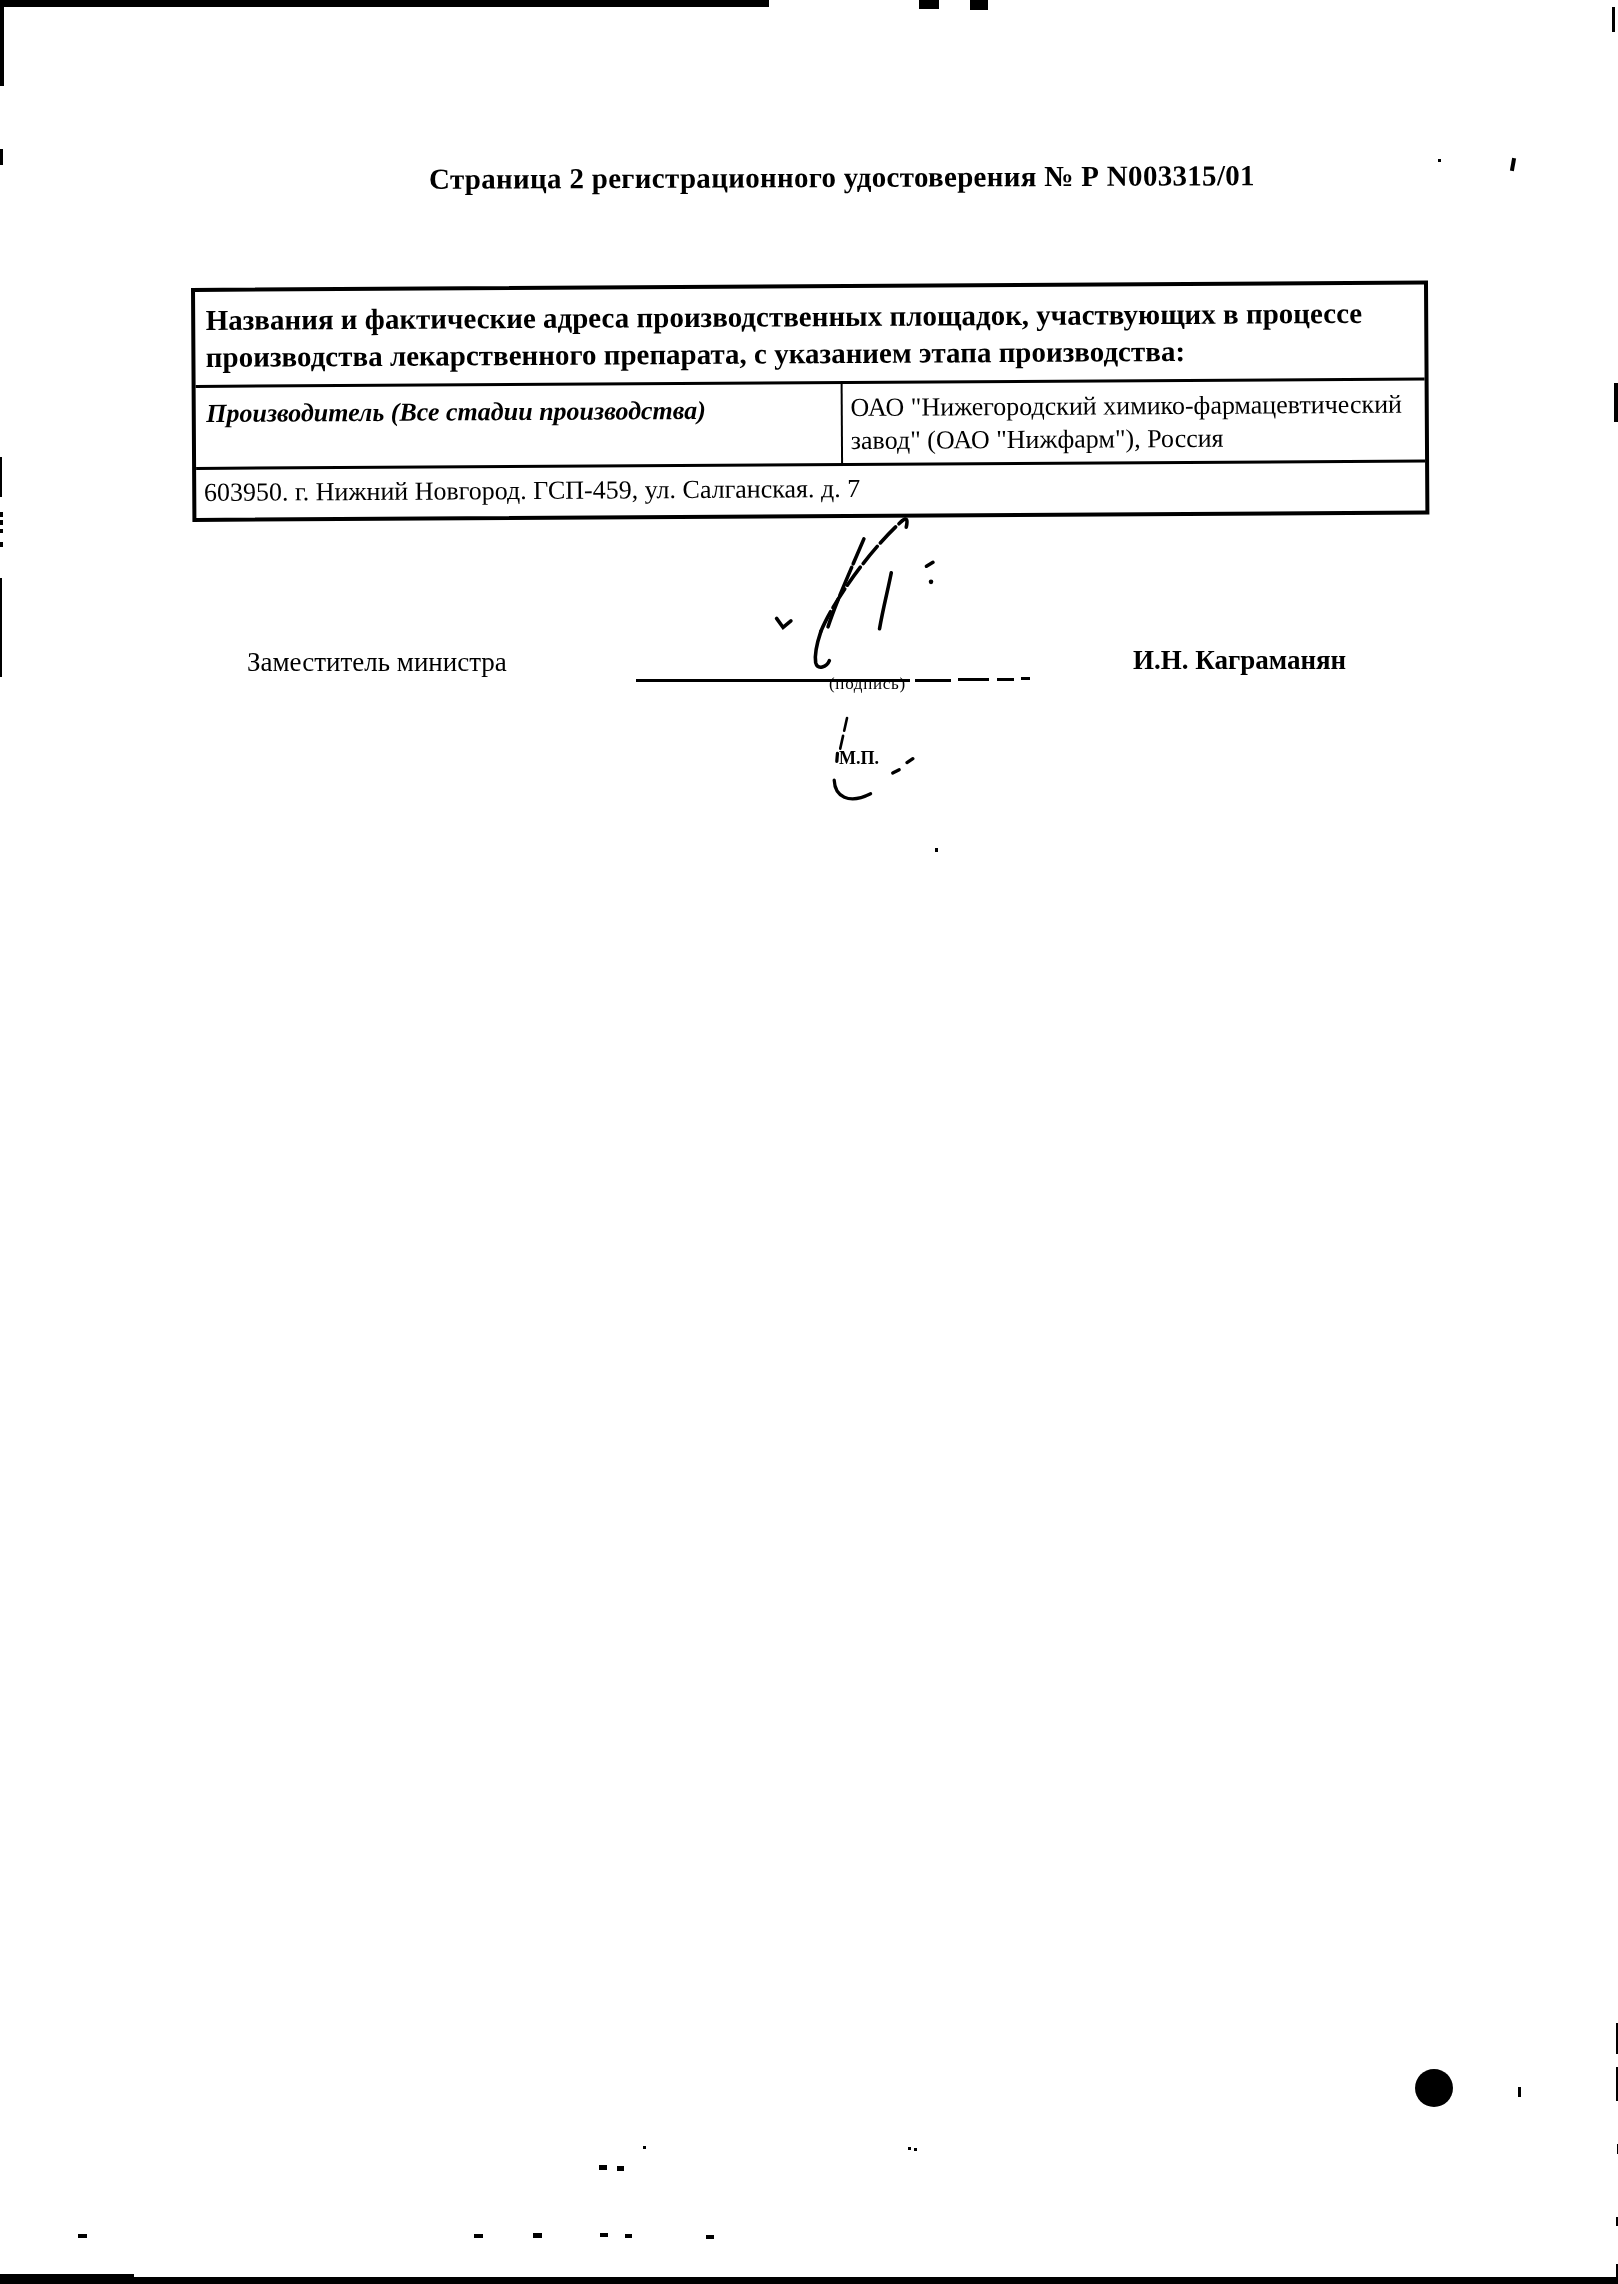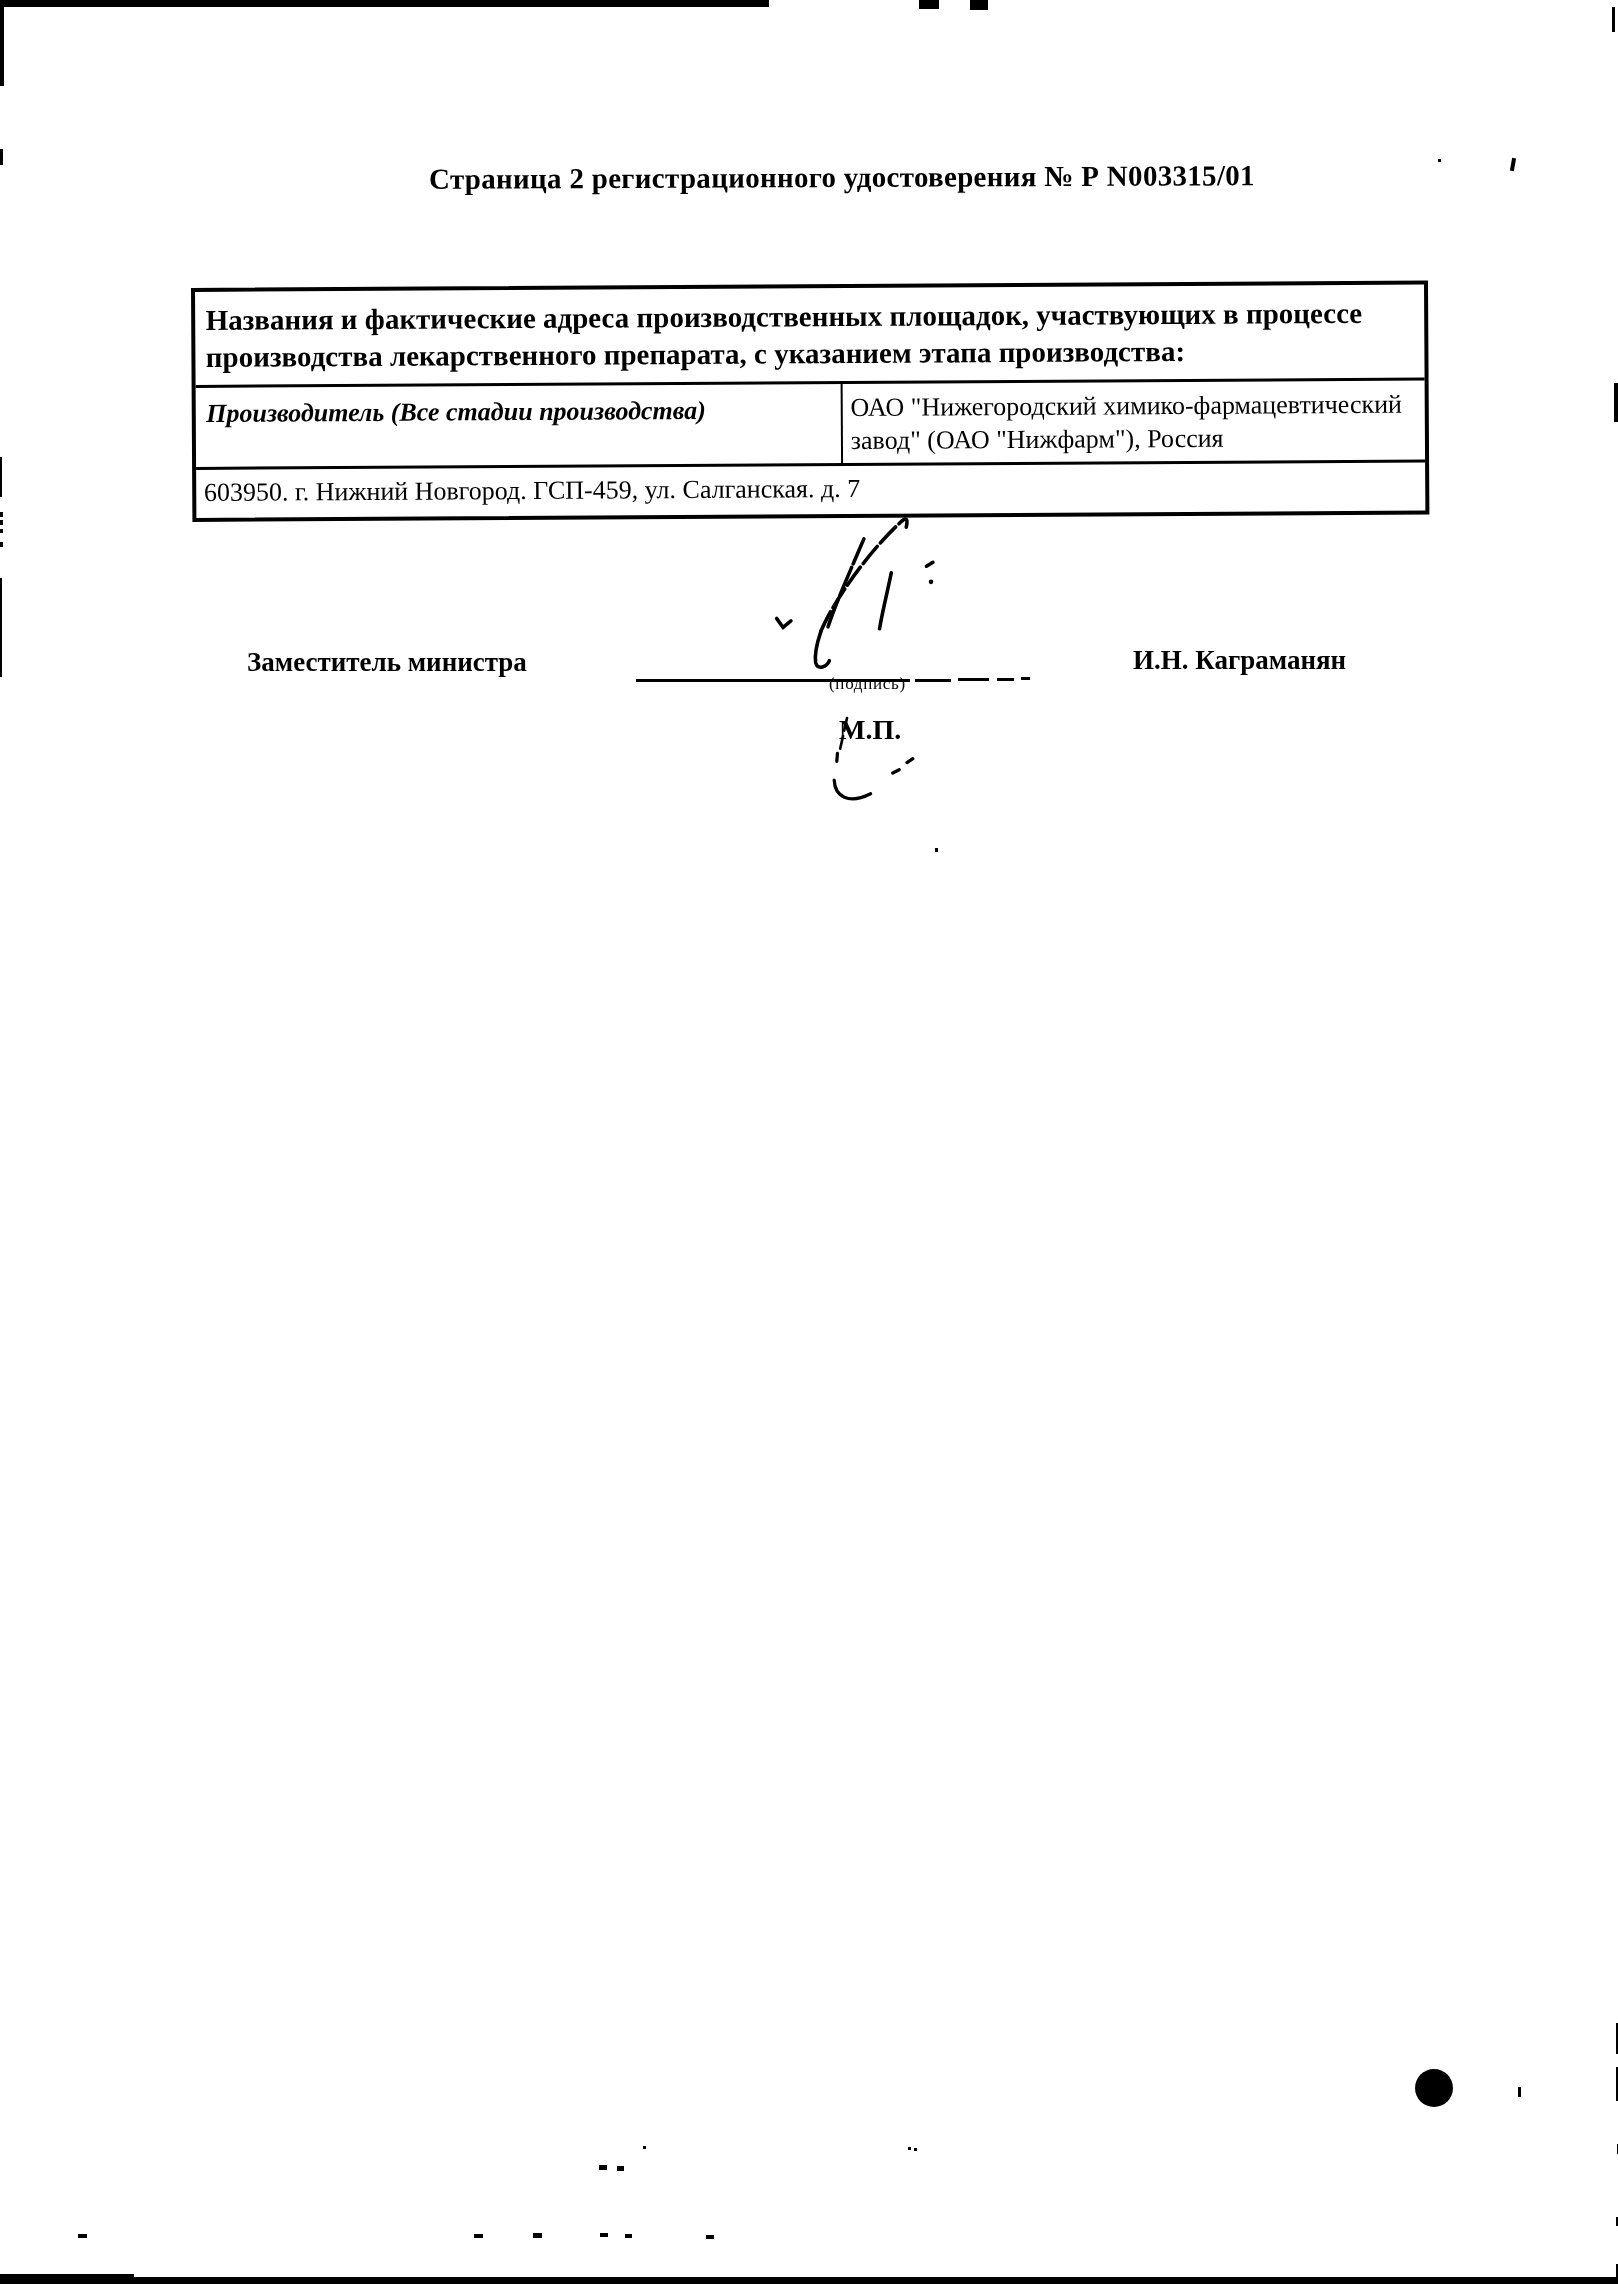--- a/index.html
+++ b/index.html
@@ -58,24 +58,24 @@
     font-size:26px;line-height:33px;
   }
   #sites-table .cell-value span{display:block;white-space:nowrap;}
   #sites-table .t-row3{
     min-height:48px;box-sizing:border-box;
     padding:7.8px 5.2px 6.5px 7.8px;
     font-size:26px;white-space:nowrap;
   }
 
   
-  #deputy-title{left:247px;top:647px;font-size:27px;font-weight:700;white-space:nowrap;}
+  #deputy-title{left:247px;top:647px;font-size:27px;font-weight:400;white-space:nowrap;}
   #signer-name{left:1133px;top:645px;font-size:27px;font-weight:700;white-space:nowrap;}
   #sig-caption{left:829px;top:674px;font-size:17px;letter-spacing:0.7px;}
-  #seal-label{left:839px;top:714px;font-size:28px;font-weight:700;font-family:Liberation Serif, serif;}
+  #seal-label{left:839px;top:748px;font-size:18px;font-weight:700;font-family:Liberation Serif, serif;}
 
   .sig-dash{position:absolute;background:#000;height:3.3px;}
 
   
   .round{border-radius:50%;}
 </style>
 </head>
 <body>
 
 <div class="ink" style="left:0;top:0;width:769px;height:6.5px;"></div>

